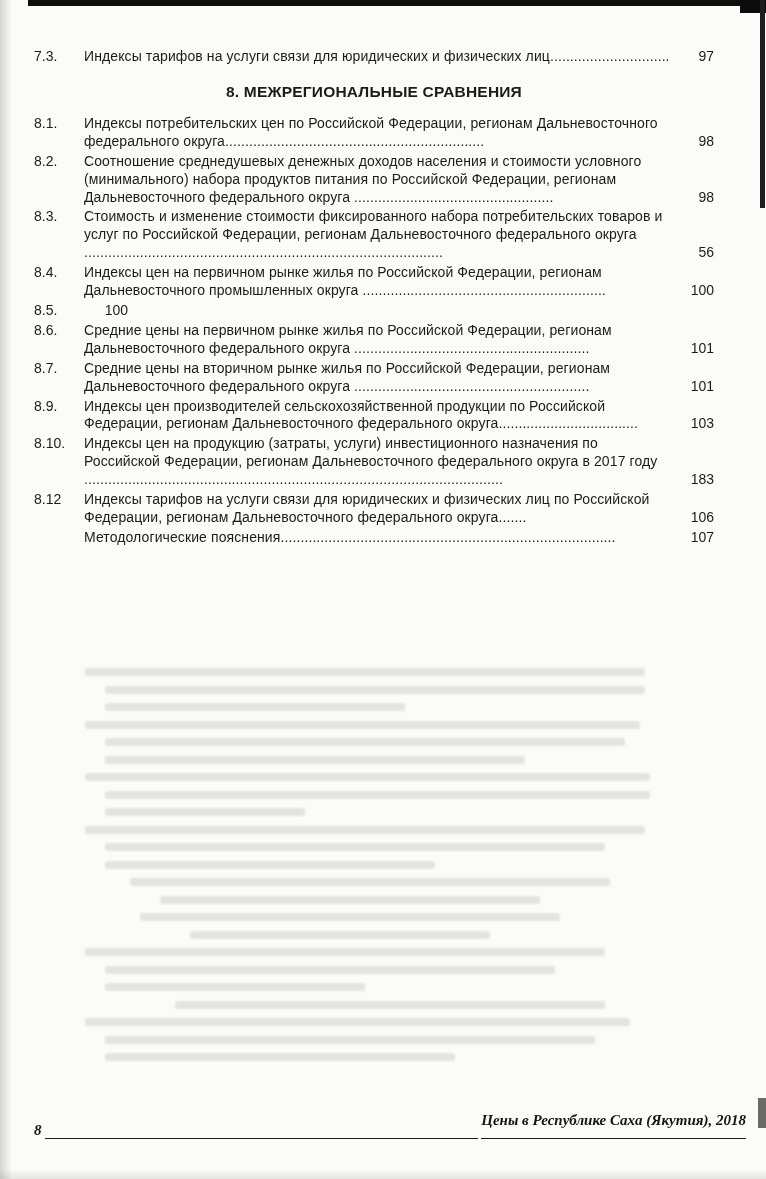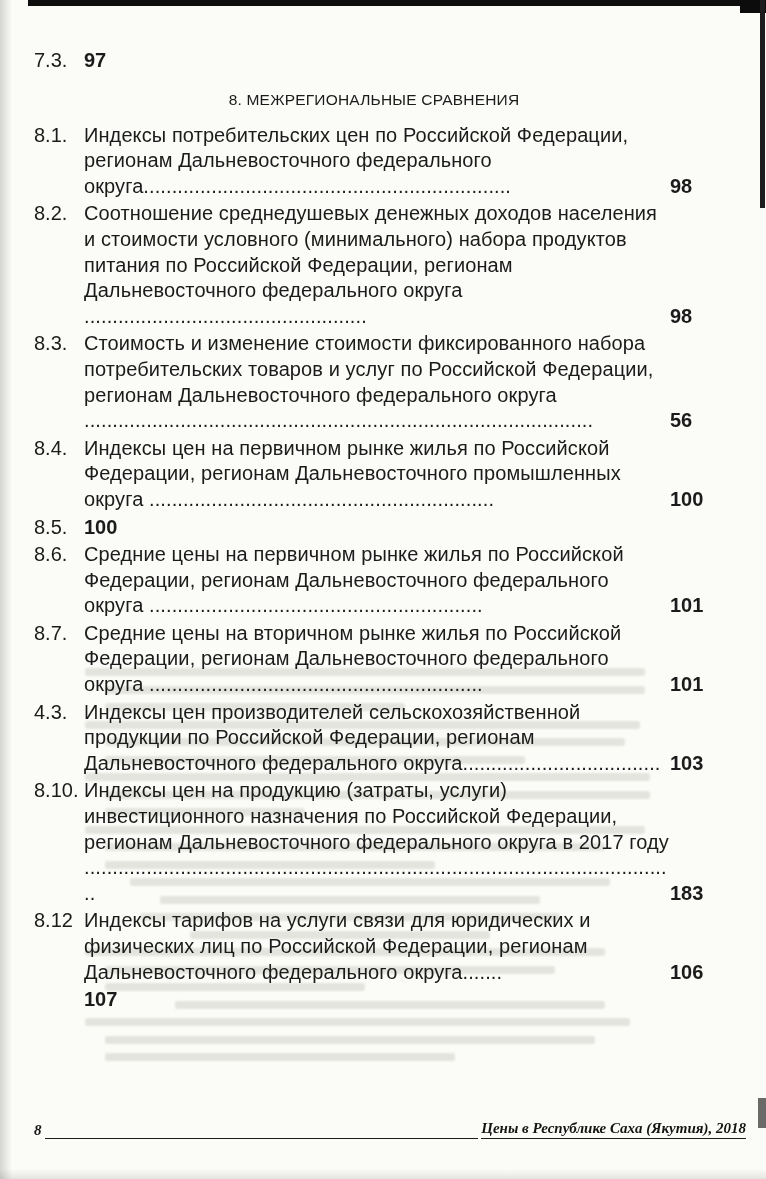--- a/index.html
+++ b/index.html
@@ -3,37 +3,37 @@
 <meta charset="utf-8">
 <style>
   html,body{margin:0;padding:0;}
   body{
     width:766px;height:1179px;position:relative;overflow:hidden;
     background:#fbfbf8;
     font-family:"Liberation Sans",sans-serif;
     color:#1b1b1b;
   }
   .content{padding:48px 52px 0 34px;position:relative;z-index:2;}
-  .toc-entry{display:flex;margin-bottom:2px;font-size:20px;line-height:1.28;}
+  .toc-entry{display:flex;margin-bottom:2px;font-size:14px;line-height:1.28;}
   .toc-entry .num{flex:0 0 50px;}
   .toc-entry .txt{flex:1;overflow-wrap:anywhere;letter-spacing:.1px;}
-  .toc-entry .pg{flex:0 0 44px;text-align:left;align-self:flex-end;font-weight:bold;}
+  .toc-entry .pg{flex:0 0 44px;text-align:right;align-self:flex-end;}
   .section-heading{
-    text-align:center;font-weight:normal;font-size:15.5px;
+    text-align:center;font-weight:bold;font-size:15.5px;
     margin:17px 0 14px 0;letter-spacing:.2px;
   }
   
   .footer{
     position:absolute;left:34px;right:20px;bottom:40px;z-index:3;
     display:flex;align-items:flex-end;
     font-family:"Liberation Serif",serif;font-style:italic;font-weight:bold;
     font-size:15px;color:#141414;
   }
   .footer .rule{flex:1;border-bottom:1.8px solid #1c1c1c;margin:0 3px;height:2px;}
-  .footer .pub{border-bottom:1.8px solid #1c1c1c;padding-bottom:1px;white-space:nowrap;}
+  .footer .pub{border-bottom:1.8px solid #1c1c1c;padding-bottom:9px;white-space:nowrap;}
   
   .art-top{position:absolute;top:0;left:28px;right:8px;height:6px;background:#0e0e0e;z-index:4;}
   .art-corner{position:absolute;top:0;right:0;width:26px;height:13px;background:#0c0c0c;z-index:4;}
   .art-right{position:absolute;top:0;right:1px;width:5px;height:208px;background:#1d1d1d;z-index:4;}
   .art-right-low{position:absolute;right:0;top:1098px;width:8px;height:30px;background:#3a3a3a;opacity:.75;z-index:4;}
   .left-shade{position:absolute;left:0;top:0;width:12px;height:100%;z-index:1;
     background:linear-gradient(90deg,rgba(60,60,55,.20),rgba(60,60,55,0));}
   .bottom-shade{position:absolute;left:0;bottom:0;width:100%;height:10px;z-index:1;
     background:linear-gradient(0deg,rgba(60,60,55,.12),rgba(60,60,55,0));}
   
@@ -48,20 +48,21 @@
 <div class="art-corner"></div>
 <div class="art-right"></div>
 <div class="art-right-low"></div>
 <div class="left-shade"></div>
 <div class="bottom-shade"></div>
 
 <div class="content">
 
   <div class="toc-entry">
     <span class="num">7.3.</span>
+    <span class="txt">Индексы тарифов на услуги связи для юридических и физических лиц..............................</span>
     <span class="pg">97</span>
   </div>
 
   <div class="section-heading">8. МЕЖРЕГИОНАЛЬНЫЕ СРАВНЕНИЯ</div>
 
   <div class="toc-entry">
     <span class="num">8.1.</span>
     <span class="txt">Индексы потребительских цен по Российской Федерации, регионам Дальневосточного федерального округа.................................................................</span>
     <span class="pg">98</span>
   </div>
@@ -88,36 +89,37 @@
     <span class="num">8.6.</span>
     <span class="txt">Средние цены на первичном рынке жилья по Российской Федерации, регионам Дальневосточного федерального округа ...........................................................</span>
     <span class="pg">101</span>
   </div>
   <div class="toc-entry">
     <span class="num">8.7.</span>
     <span class="txt">Средние цены на вторичном рынке жилья по Российской Федерации, регионам Дальневосточного федерального округа ...........................................................</span>
     <span class="pg">101</span>
   </div>
   <div class="toc-entry">
-    <span class="num">4.3.</span>
+    <span class="num">8.9.</span>
     <span class="txt">Индексы цен производителей сельскохозяйственной продукции по Российской Федерации, регионам Дальневосточного федерального округа...................................</span>
     <span class="pg">103</span>
   </div>
   <div class="toc-entry">
     <span class="num">8.10.</span>
     <span class="txt">Индексы цен на продукцию (затраты, услуги) инвестиционного назначения по Российской Федерации, регионам Дальневосточного федерального округа в 2017 году .........................................................................................................</span>
     <span class="pg">183</span>
   </div>
   <div class="toc-entry">
     <span class="num">8.12</span>
     <span class="txt">Индексы тарифов на услуги связи для юридических и физических лиц по Российской Федерации, регионам Дальневосточного федерального округа.......</span>
     <span class="pg">106</span>
   </div>
   <div class="toc-entry">
     <span class="num"></span>
+    <span class="txt">Методологические пояснения....................................................................................</span>
     <span class="pg">107</span>
   </div>
 
 </div>
 
 <div class="bleed">
   <div class="bleed-line" style="width:560px;margin-left:15px;"></div>
   <div class="bleed-line" style="width:540px;margin-left:35px;"></div>
   <div class="bleed-line" style="width:300px;margin-left:35px;"></div>
   <div class="bleed-line" style="width:555px;margin-left:15px;"></div>

